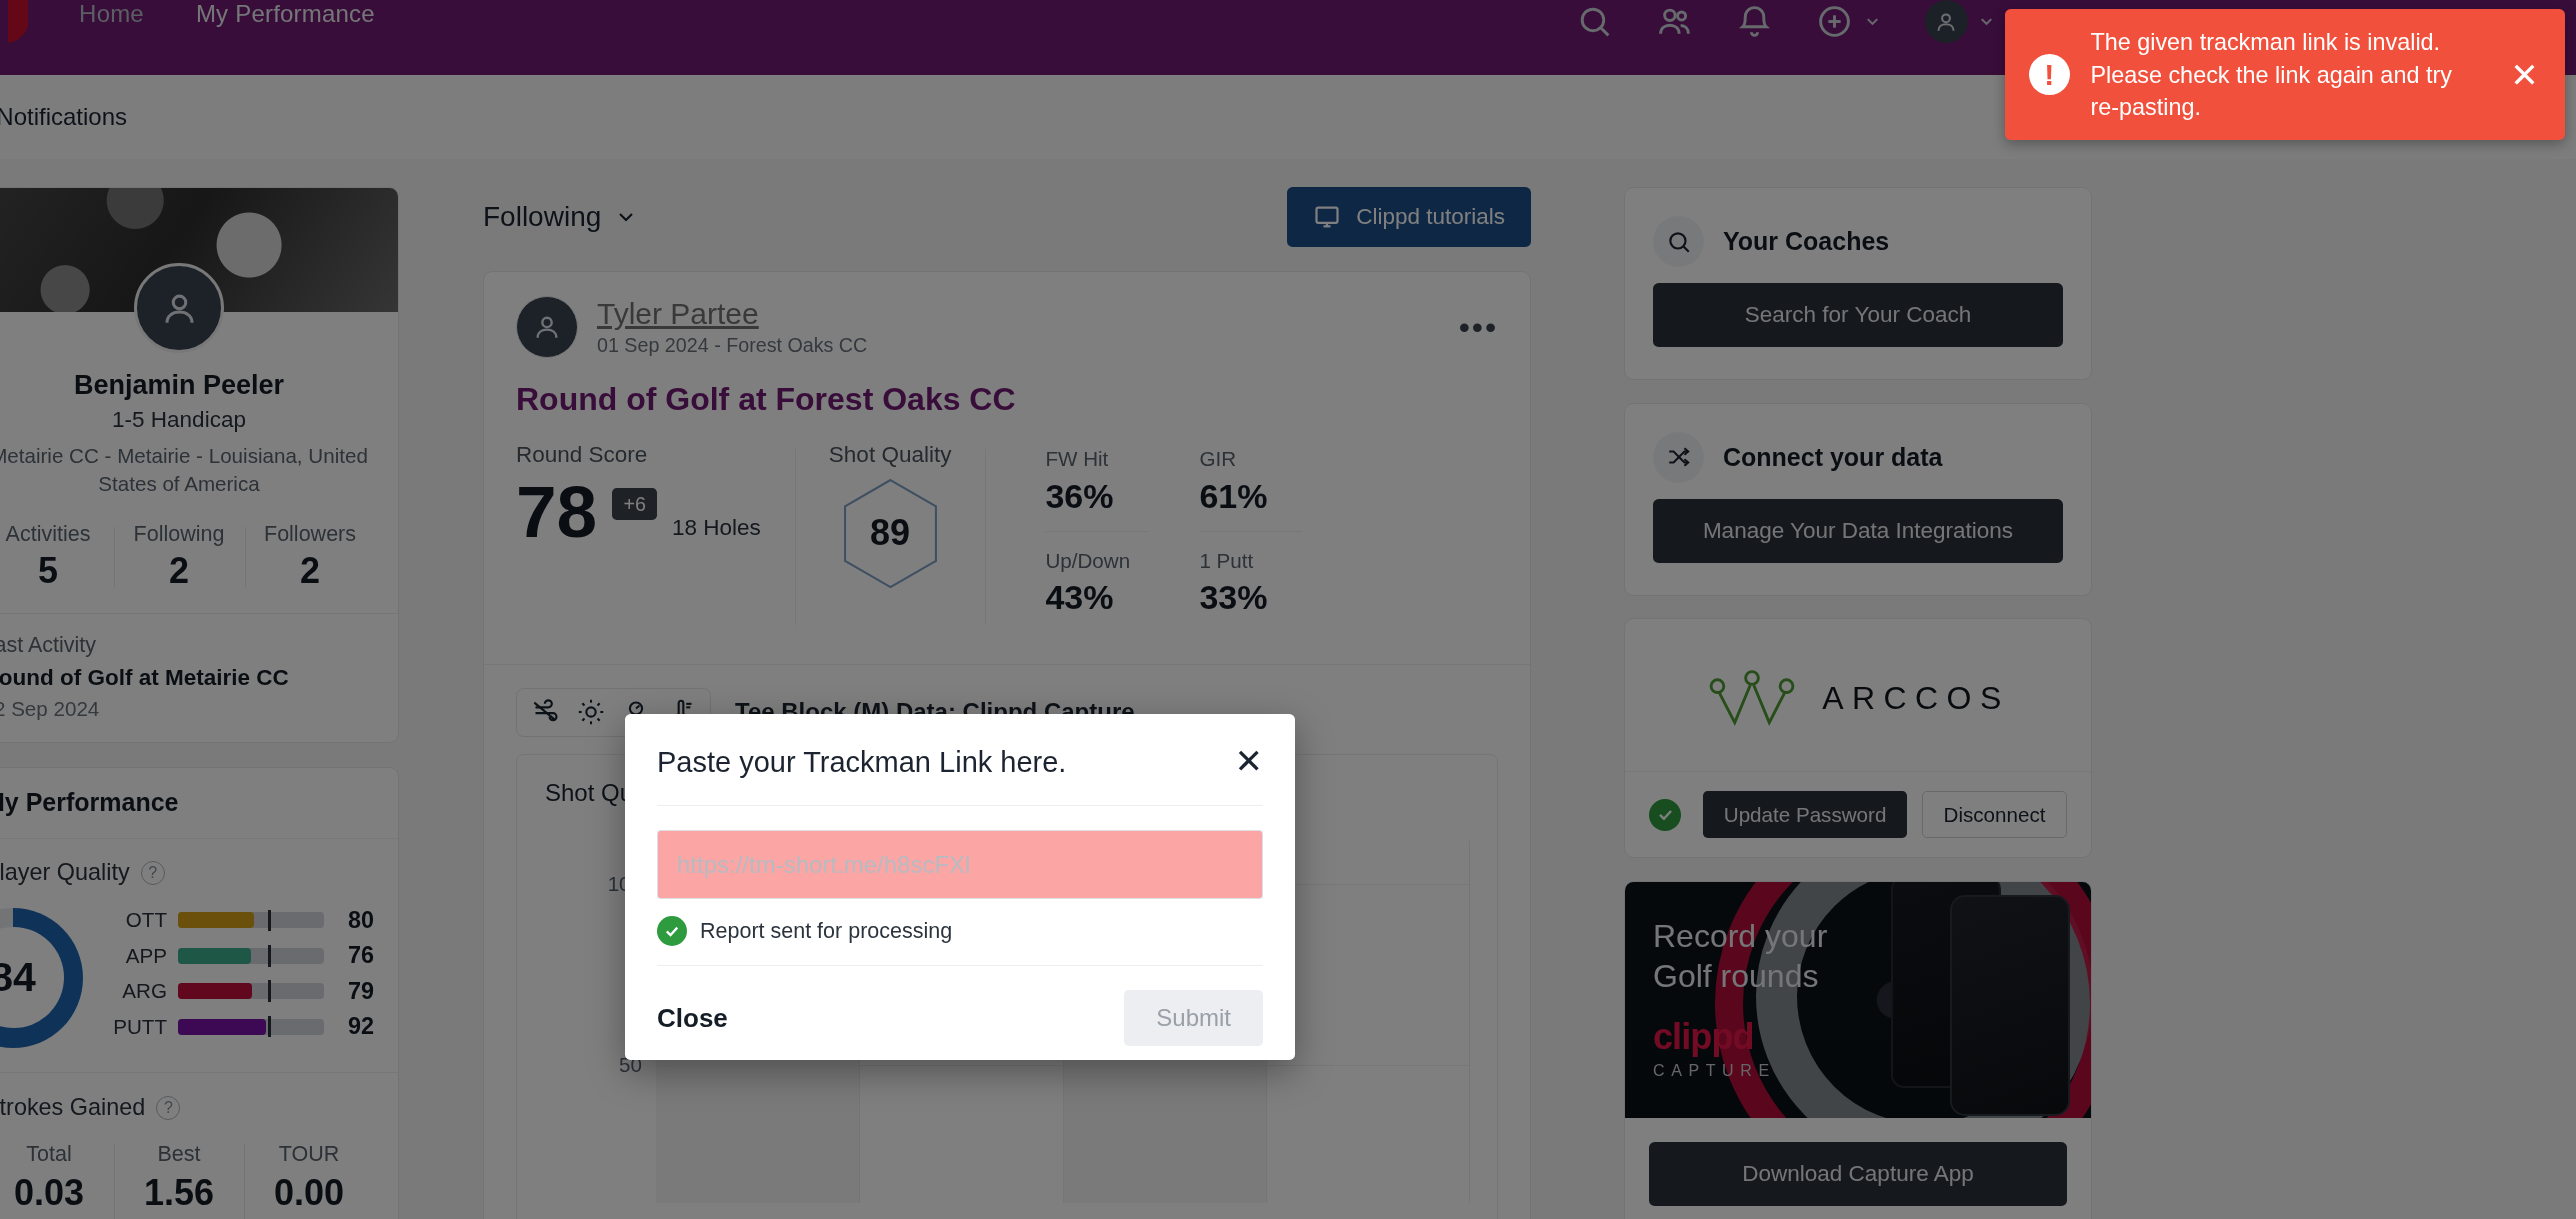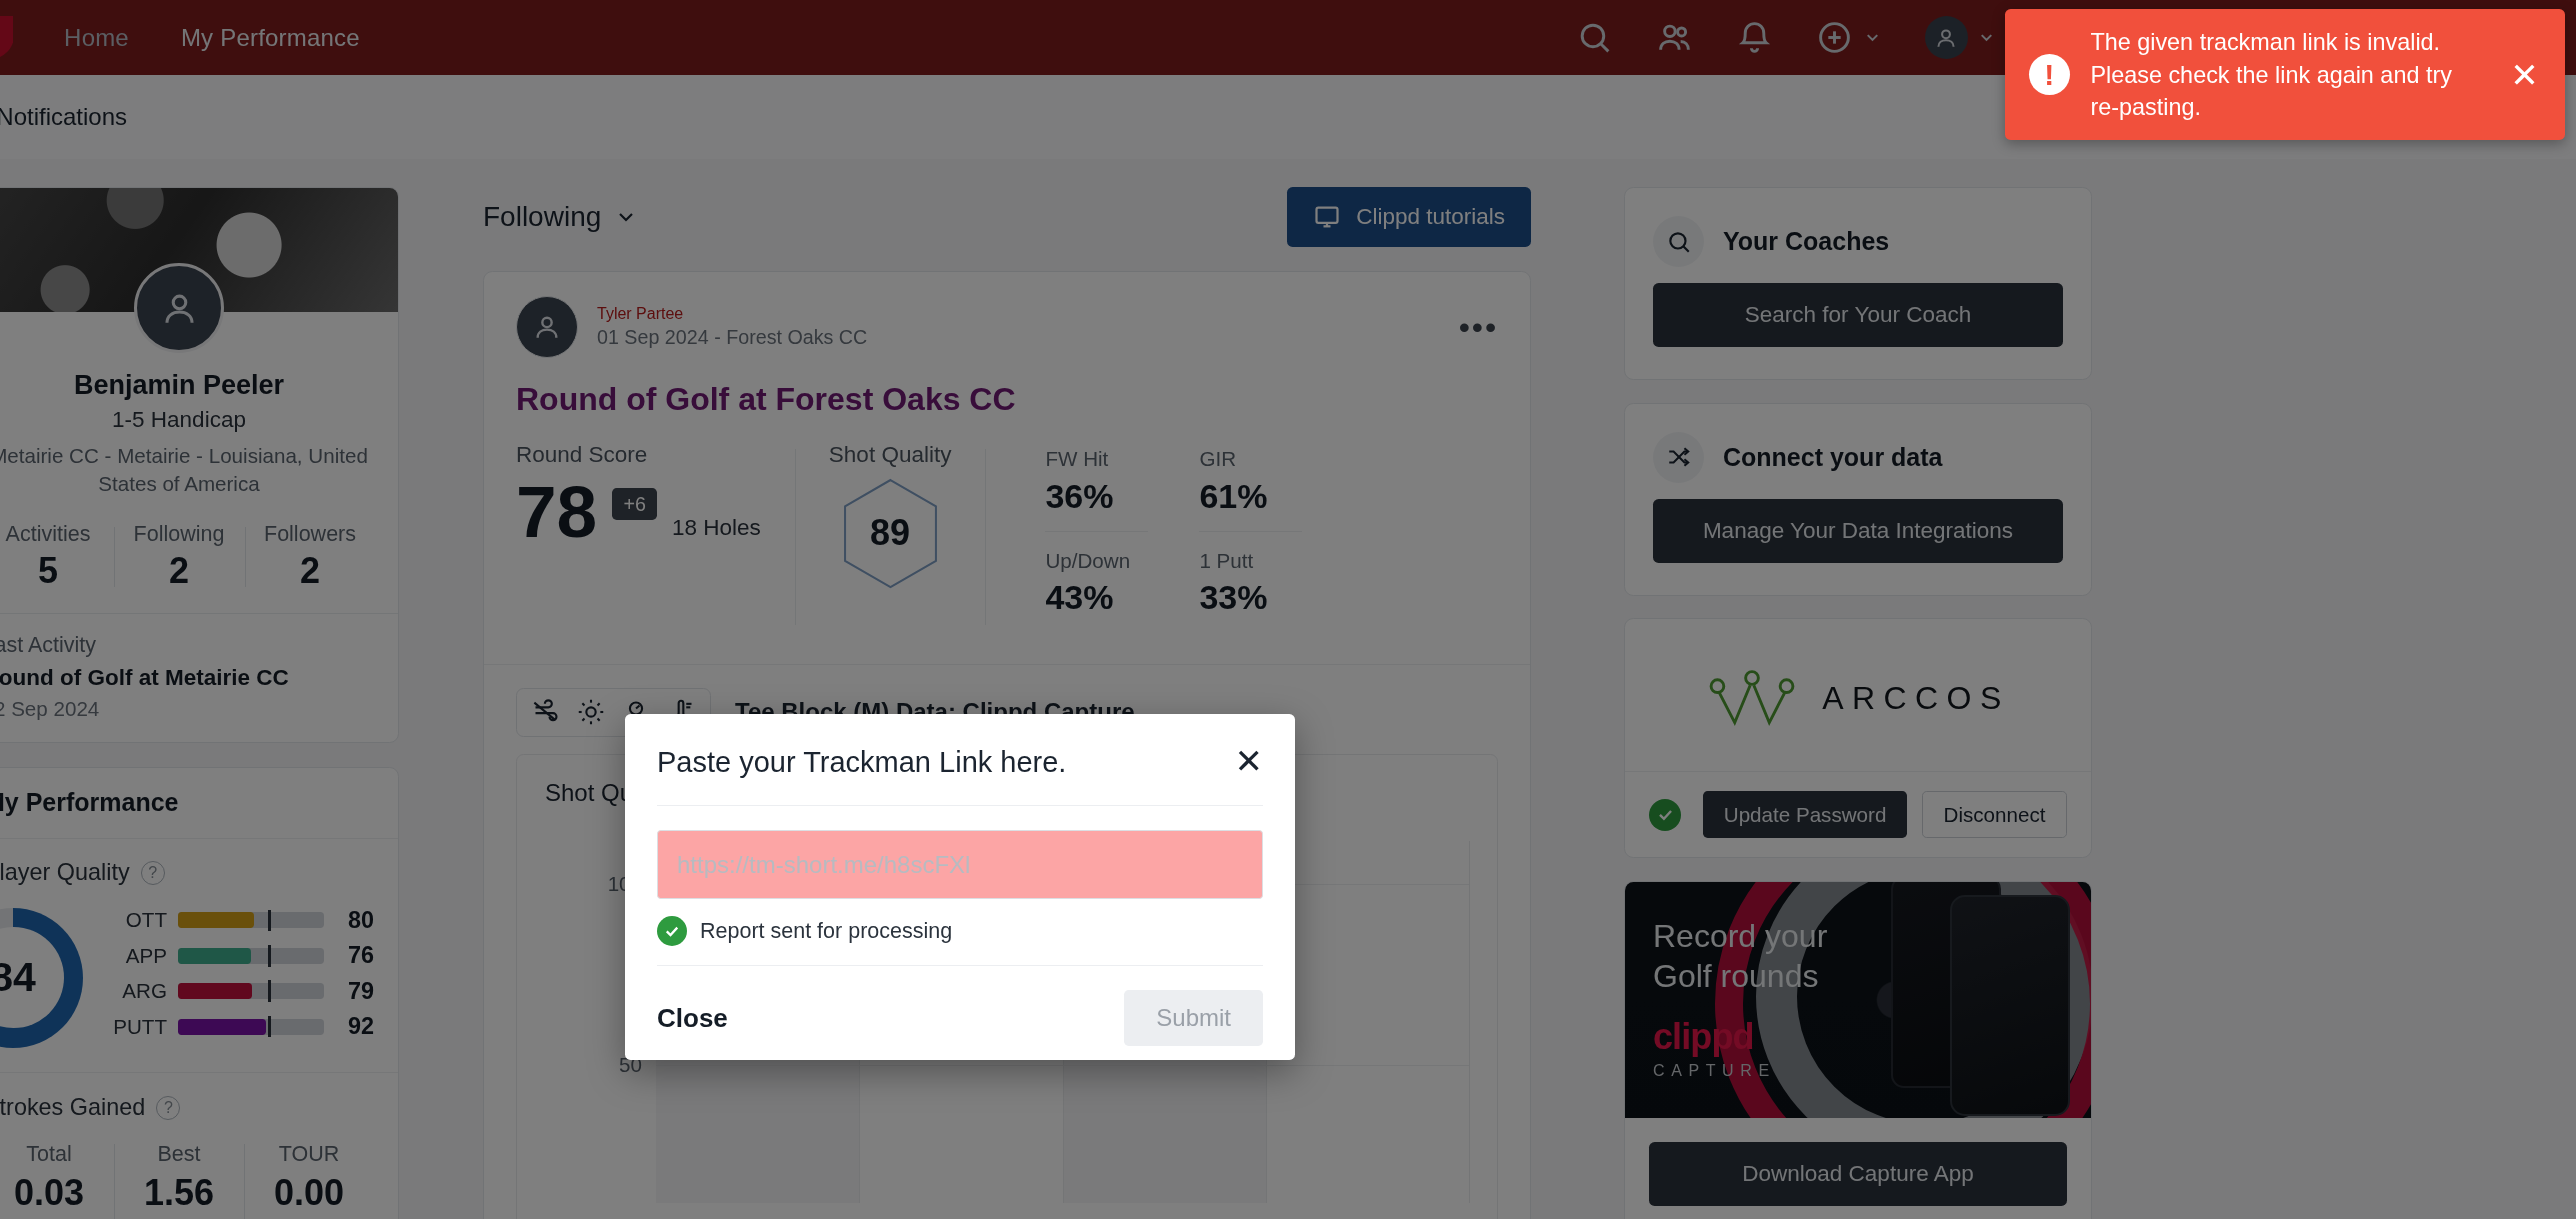--- a/index.html
+++ b/index.html
@@ -18,22 +18,23 @@
   }
   .scrim {
     position: absolute; inset: 0;
     background: rgba(0,0,0,0.5);
     z-index: 500;
   }
 
   
   .topnav {
     position: absolute; top: 0; left: 0; width: 2576px; height: 75px;
-    background: #7f1d1d; display: flex; align-items: center;
+    background: #701a75; display: flex; align-items: flex-start;
     z-index: 20;
+    padding-left: 15px;
   }
   .logo-frag {
     width: 20.6px; height: 43px; margin-left: -7.5px;
     position: relative; overflow: hidden; flex: 0 0 auto;
   }
   .logo-frag::after {
     content: ""; position: absolute; left: -26px; top: 0;
     width: 47px; height: 43px; border-radius: 0 0 24px 24px;
     background: #c8102e;
   }
@@ -161,21 +162,21 @@
     height: 60px; padding: 0 26px; display:flex; align-items:center; gap:15px;
     font-size: 22.5px; cursor:pointer;
   }
   .post-head { display:flex; align-items:center; padding: 24px 32px 0; }
   .post-pfp {
     width:62px; height:62px; border-radius:50%; background:#3b4450;
     display:flex; align-items:center; justify-content:center; color:#dfe3e8;
     border:1.9px solid #e9ecef; flex:0 0 auto;
   }
   .post-meta { margin-left: 19px; }
-  .post-user { font-size:16px; color:#b91c1c; }
+  .post-user { font-size:30px; color:#737373;text-decoration:underline; }
   .post-sub  { font-size:19.7px; color:#6b737d; margin-top:3.7px; }
   .dots { margin-left:auto; font-size: 32px; color:#3c444e; letter-spacing:1.9px; cursor:pointer; }
   .post-title { padding: 22.5px 32px 0; font-size: 32px; font-weight:700; color:#701a75; }
   .stat-strip {
     display:flex; align-items:stretch; padding: 24px 32px 32px; gap: 0;
     border-bottom: 0.9px solid #eceef1;
   }
   .ss-block { padding: 0 34px; position:relative; }
   .ss-block + .ss-block::before { content:""; position:absolute; left:0; top:7.5px; bottom:7.5px; width:0.9px; background:#e9ecef; }
   .ss-lbl { font-size:22.5px; color:#4b545f; }

